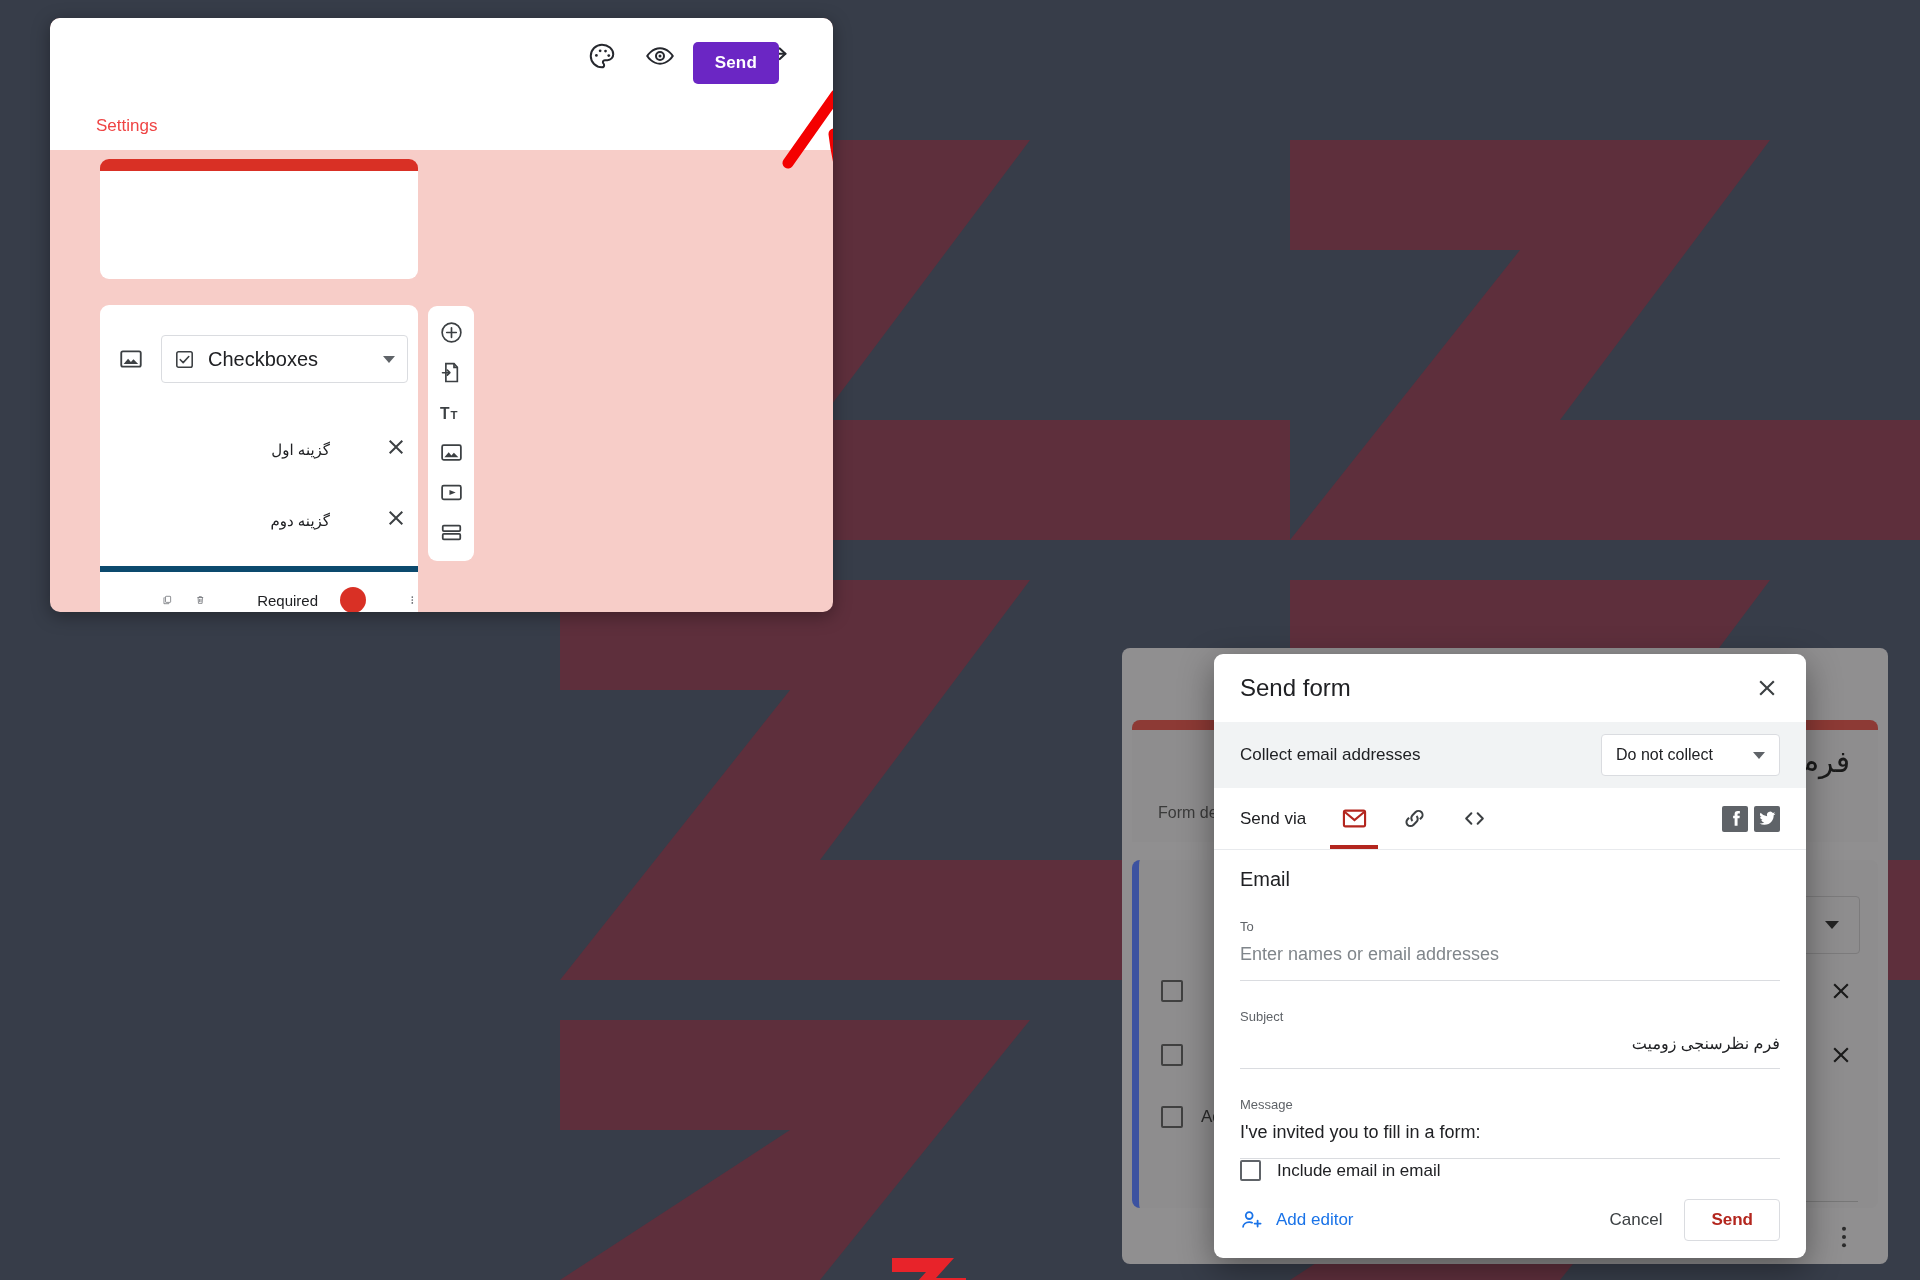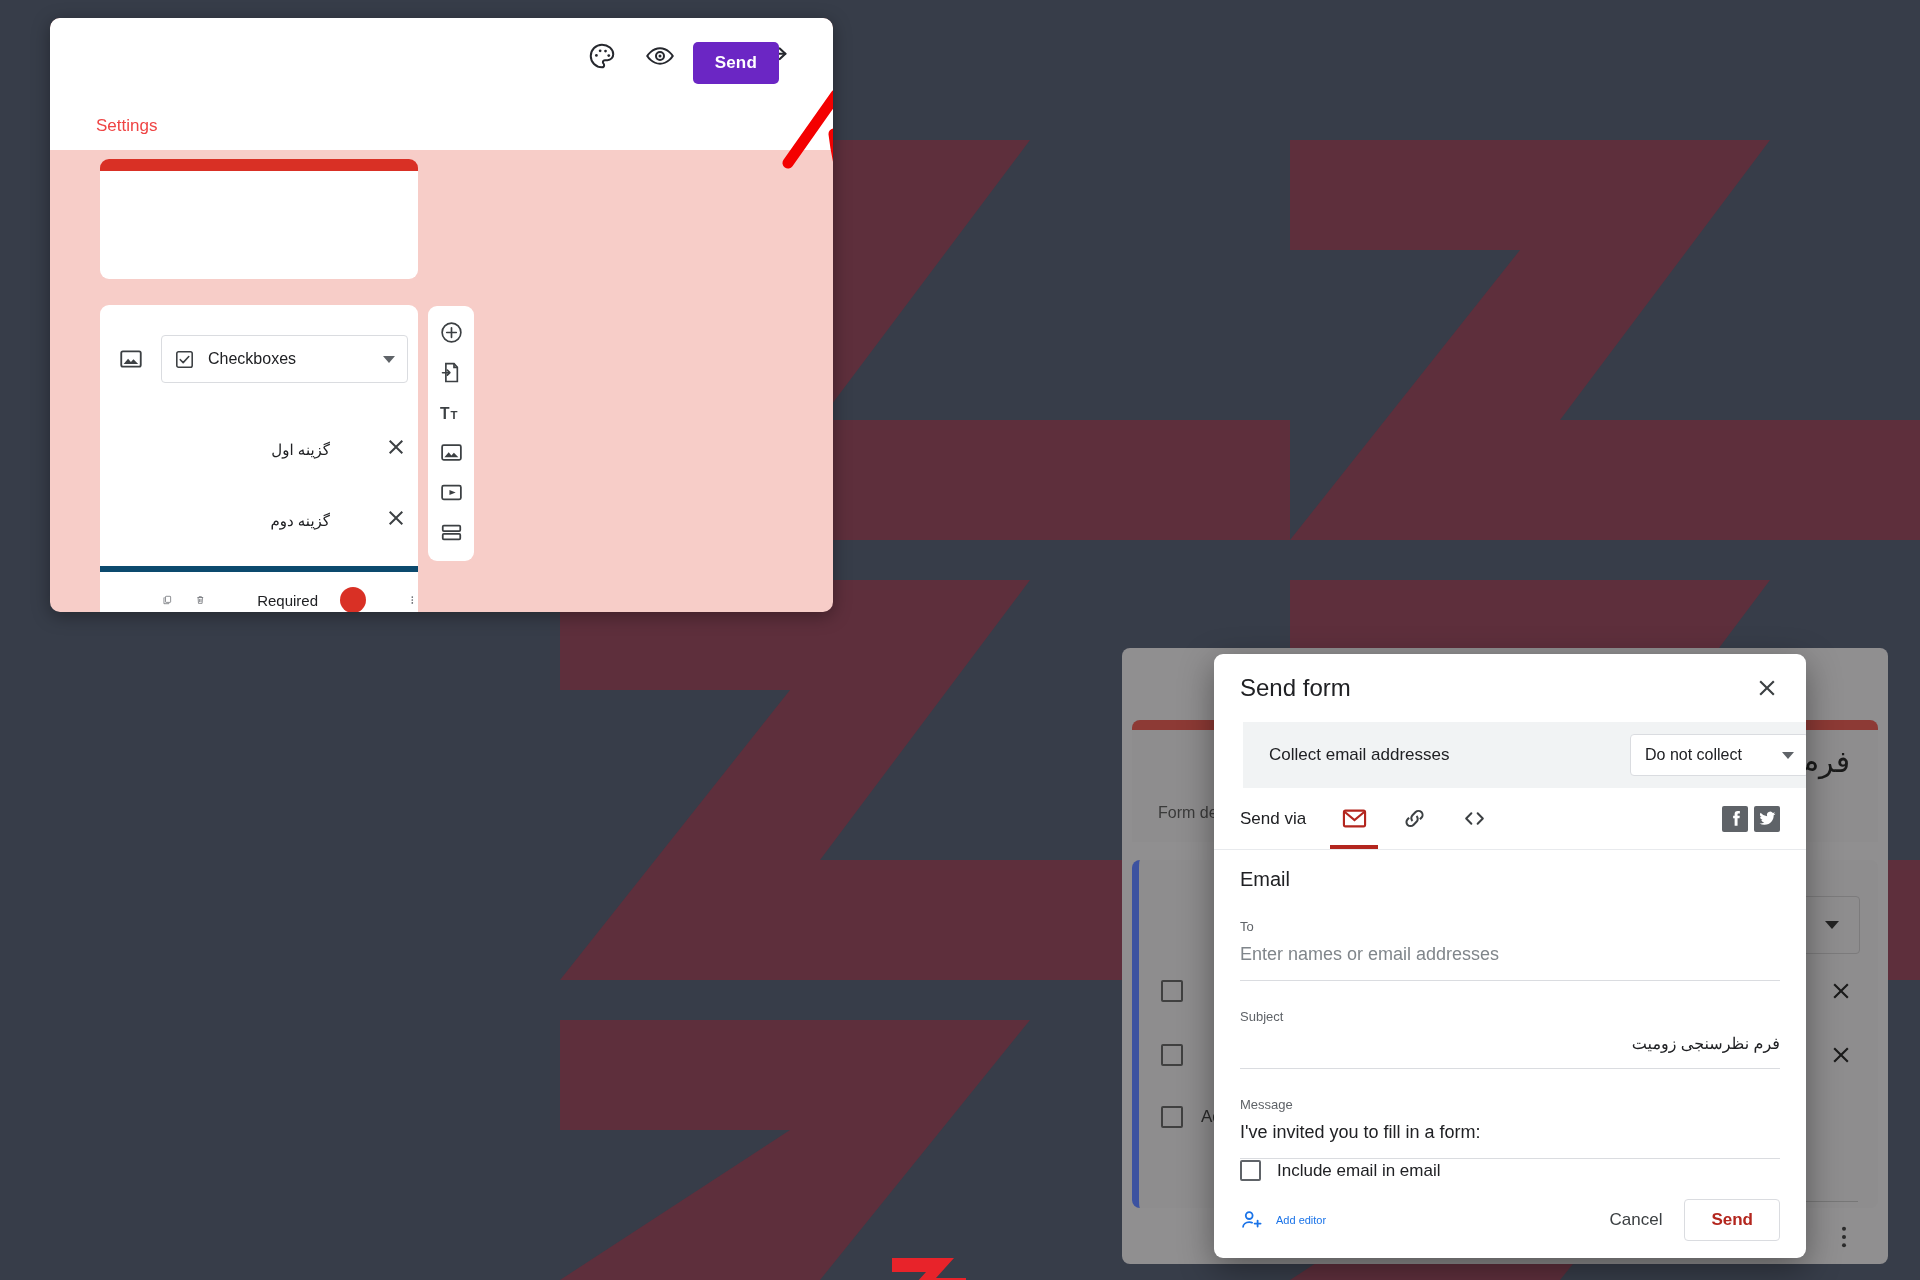--- a/index.html
+++ b/index.html
@@ -76,21 +76,21 @@
     display: flex; align-items: center; gap: 17px; width: 290px;
   }
   #image-upload-icon { width: 26px; height: 26px; color: #3c4043; }
   #qtype-select {
     flex: 1; height: 48px;
     border: 1px solid #dadce0; border-radius: 4px;
     display: flex; align-items: center; gap: 13px;
     padding: 0 12px; cursor: pointer; background: #fff;
   }
   #qtype-select .chk { width: 21px; height: 21px; color: #3c4043; }
-  #qtype-select .lbl { flex: 1; font-size: 16px; color: #202124; }
+  #qtype-select .lbl { flex: 1; font-size: 20px; color: #202124; }
   #qtype-select .caret {
     width: 0; height: 0;
     border-left: 6px solid transparent; border-right: 6px solid transparent;
     border-top: 7px solid #5f6368;
   }
   .option-row {
     position: absolute; left: 18px; width: 290px; height: 32px;
     display: flex; align-items: flex-end; justify-content: space-between;
     direction: rtl;
   }
@@ -206,21 +206,21 @@
   }
   #dlg-title-row {
     position: absolute; left: 0; top: 0; width: 100%; height: 68px;
     display: flex; align-items: center; padding: 0 26px;
   }
   #dlg-title { font-size: 24px; color: #202124; flex: 1; }
   #dlg-close { width: 26px; height: 26px; color: #3c4043; cursor: pointer; }
   #dlg-collect-row {
     position: absolute; left: 0; top: 68px; width: 100%; height: 66px;
     background: #f1f3f4;
-    display: flex; align-items: center; padding: 12px 26px; gap: 12px; margin-left: 29px;
+    display: flex; align-items: center; padding: 12px 26px; gap: 12px;
   }
   #dlg-collect-label { font-size: 17px; color: #202124; flex: 1; }
   #collect-select {
     width: 179px; height: 42px; background: #fff;
     border: 1px solid #dadce0; border-radius: 4px;
     display: flex; align-items: center; padding: 0 14px; cursor: pointer;
   }
   #collect-select .v { flex: 1; font-size: 16px; color: #202124; }
   #collect-select .caret {
     width: 0; height: 0;
@@ -273,21 +273,21 @@
   #include-checkbox {
     width: 21px; height: 21px; border: 2px solid #5f6368; border-radius: 2px;
   }
   #include-label { font-size: 17px; color: #202124; }
   #dlg-actions {
     position: absolute; left: 0; bottom: 0; width: 100%; height: 76px;
     display: flex; align-items: center; padding: 0 26px;
   }
   #add-editor {
     display: flex; align-items: center; gap: 12px;
-    color: #1a73e8; font-size: 11px; cursor: pointer;
+    color: #1a73e8; font-size: 17px; cursor: pointer;
   }
   #add-editor svg { width: 24px; height: 24px; }
   #dlg-right-actions { margin-left: auto; display: flex; align-items: center; gap: 22px; }
   #cancel-button {
     background: none; border: none; font-size: 17px; color: #3c4043;
     cursor: pointer; font-family: "Liberation Sans", sans-serif;
   }
   #dlg-send-button {
     background: #fff; border: 1px solid #dadce0; border-radius: 4px;
     color: #b3261e; font-size: 17px; font-weight: bold;

